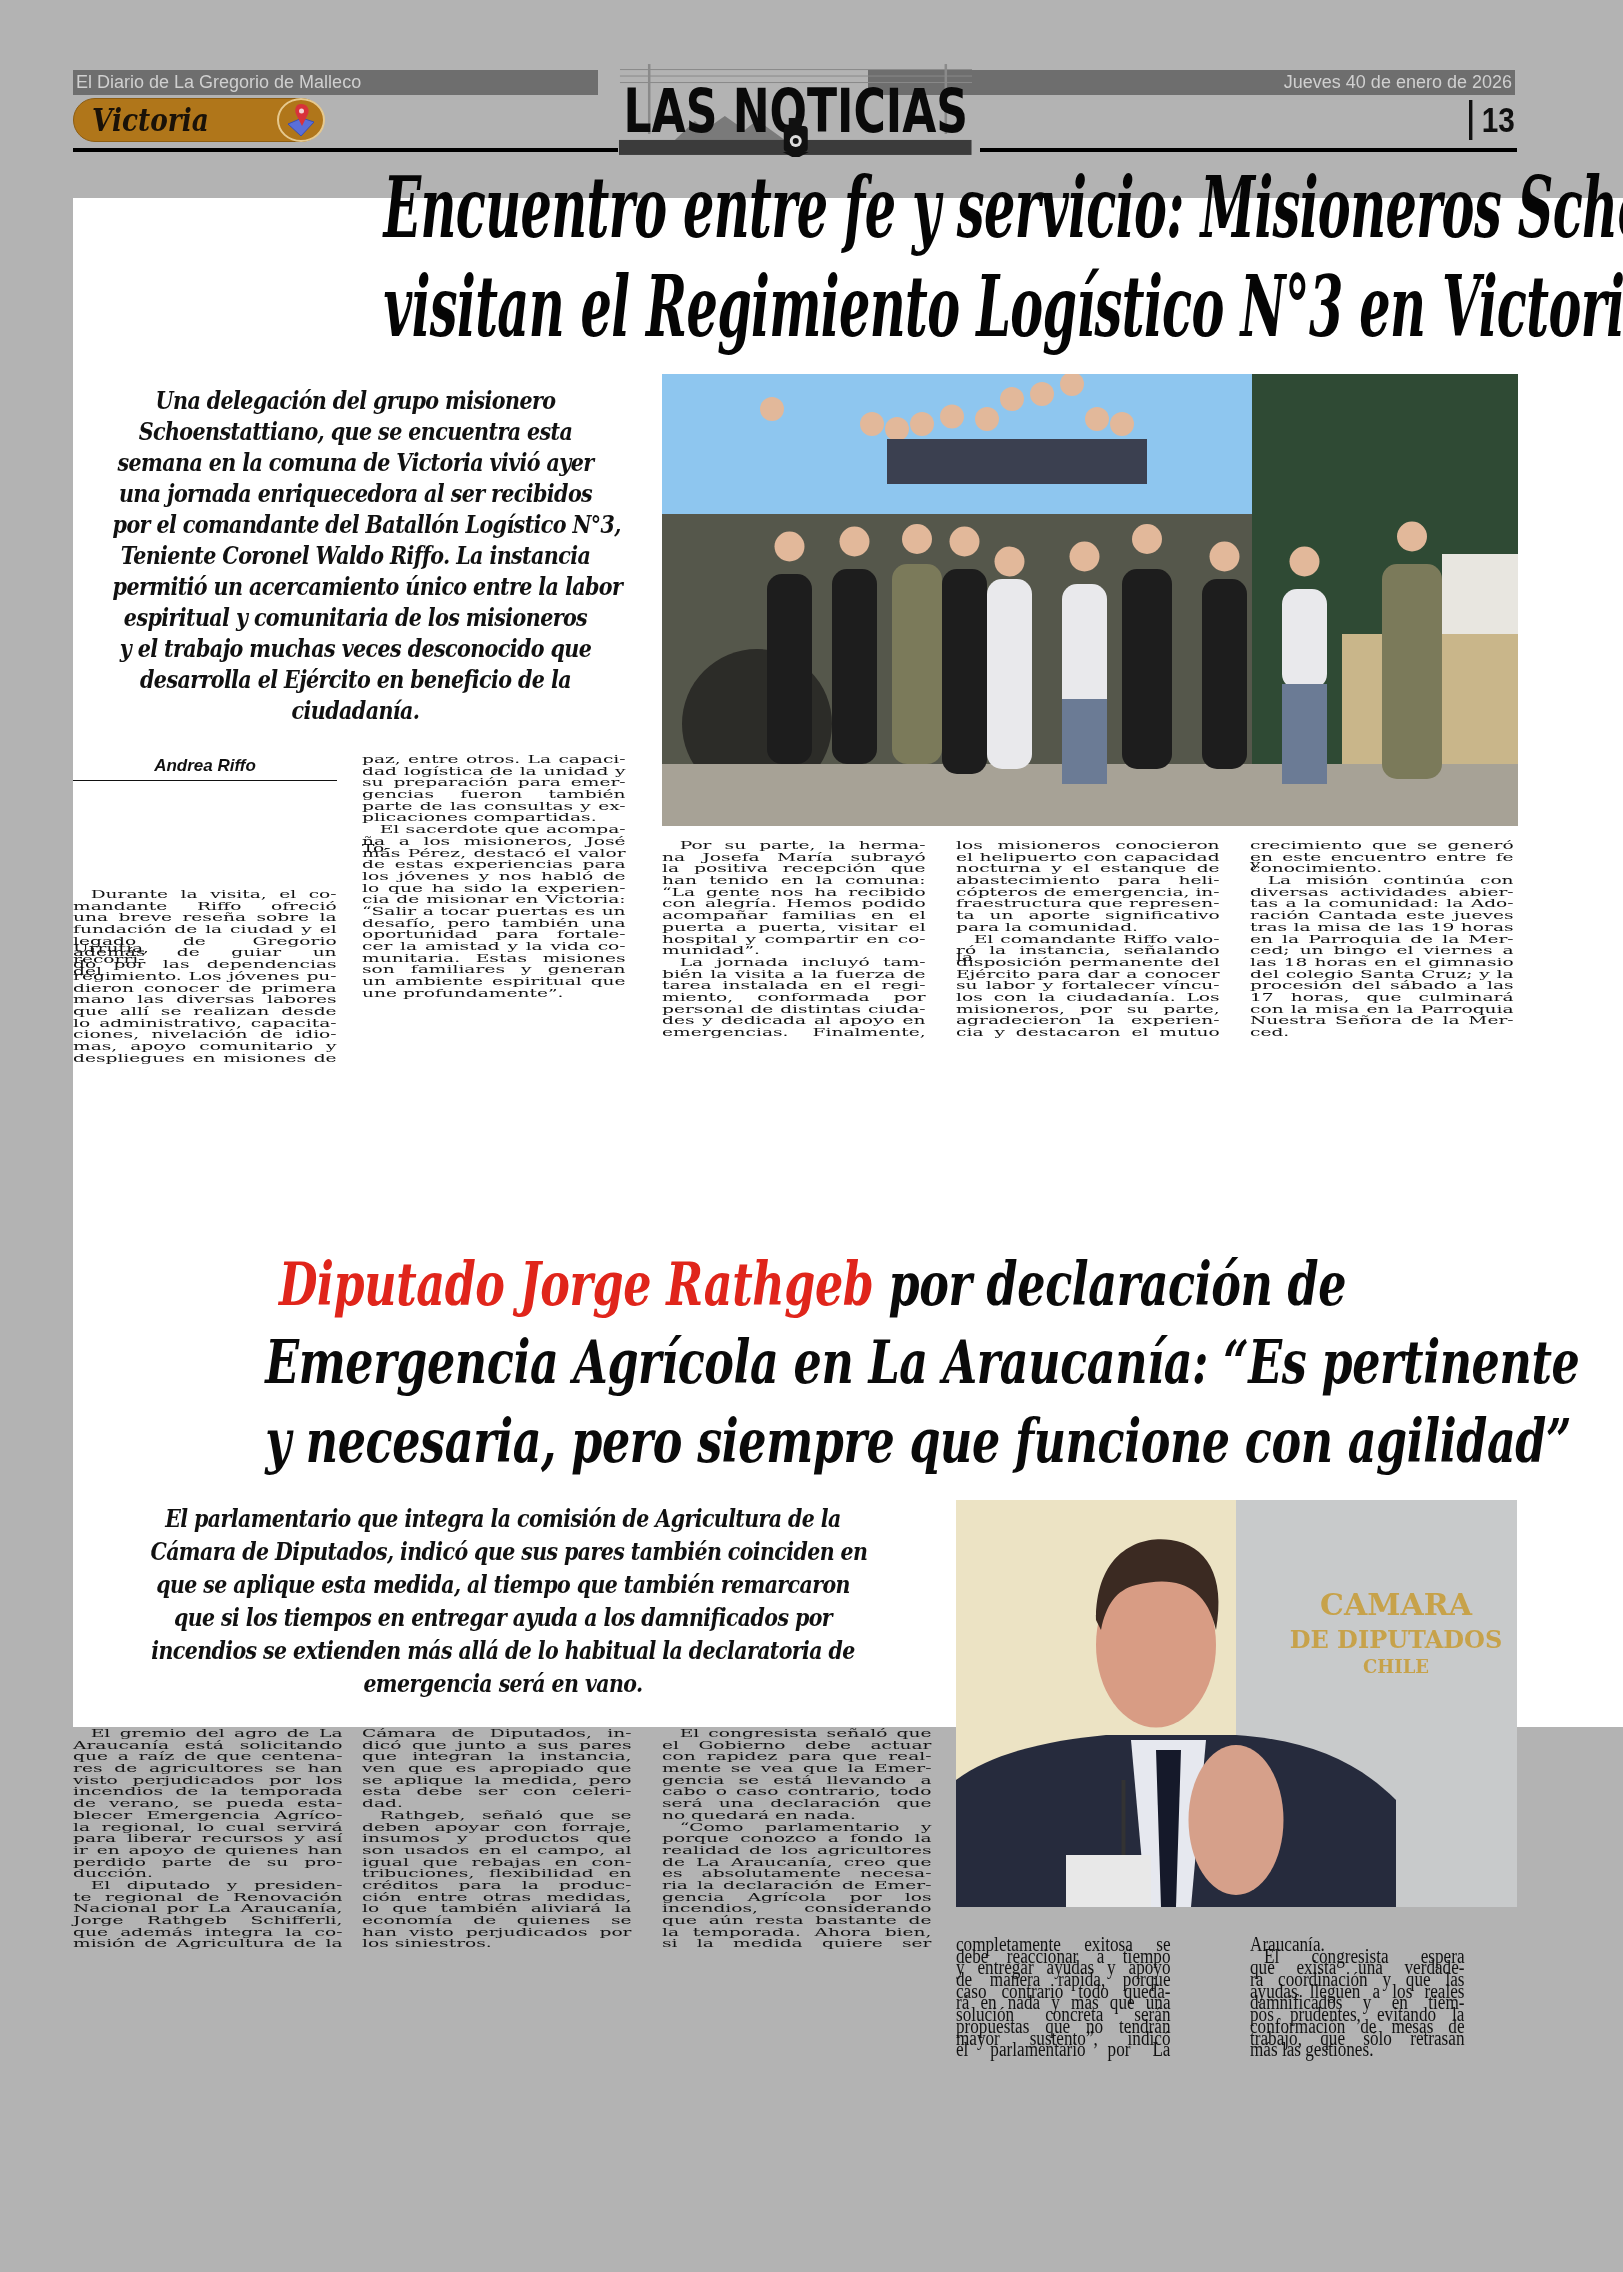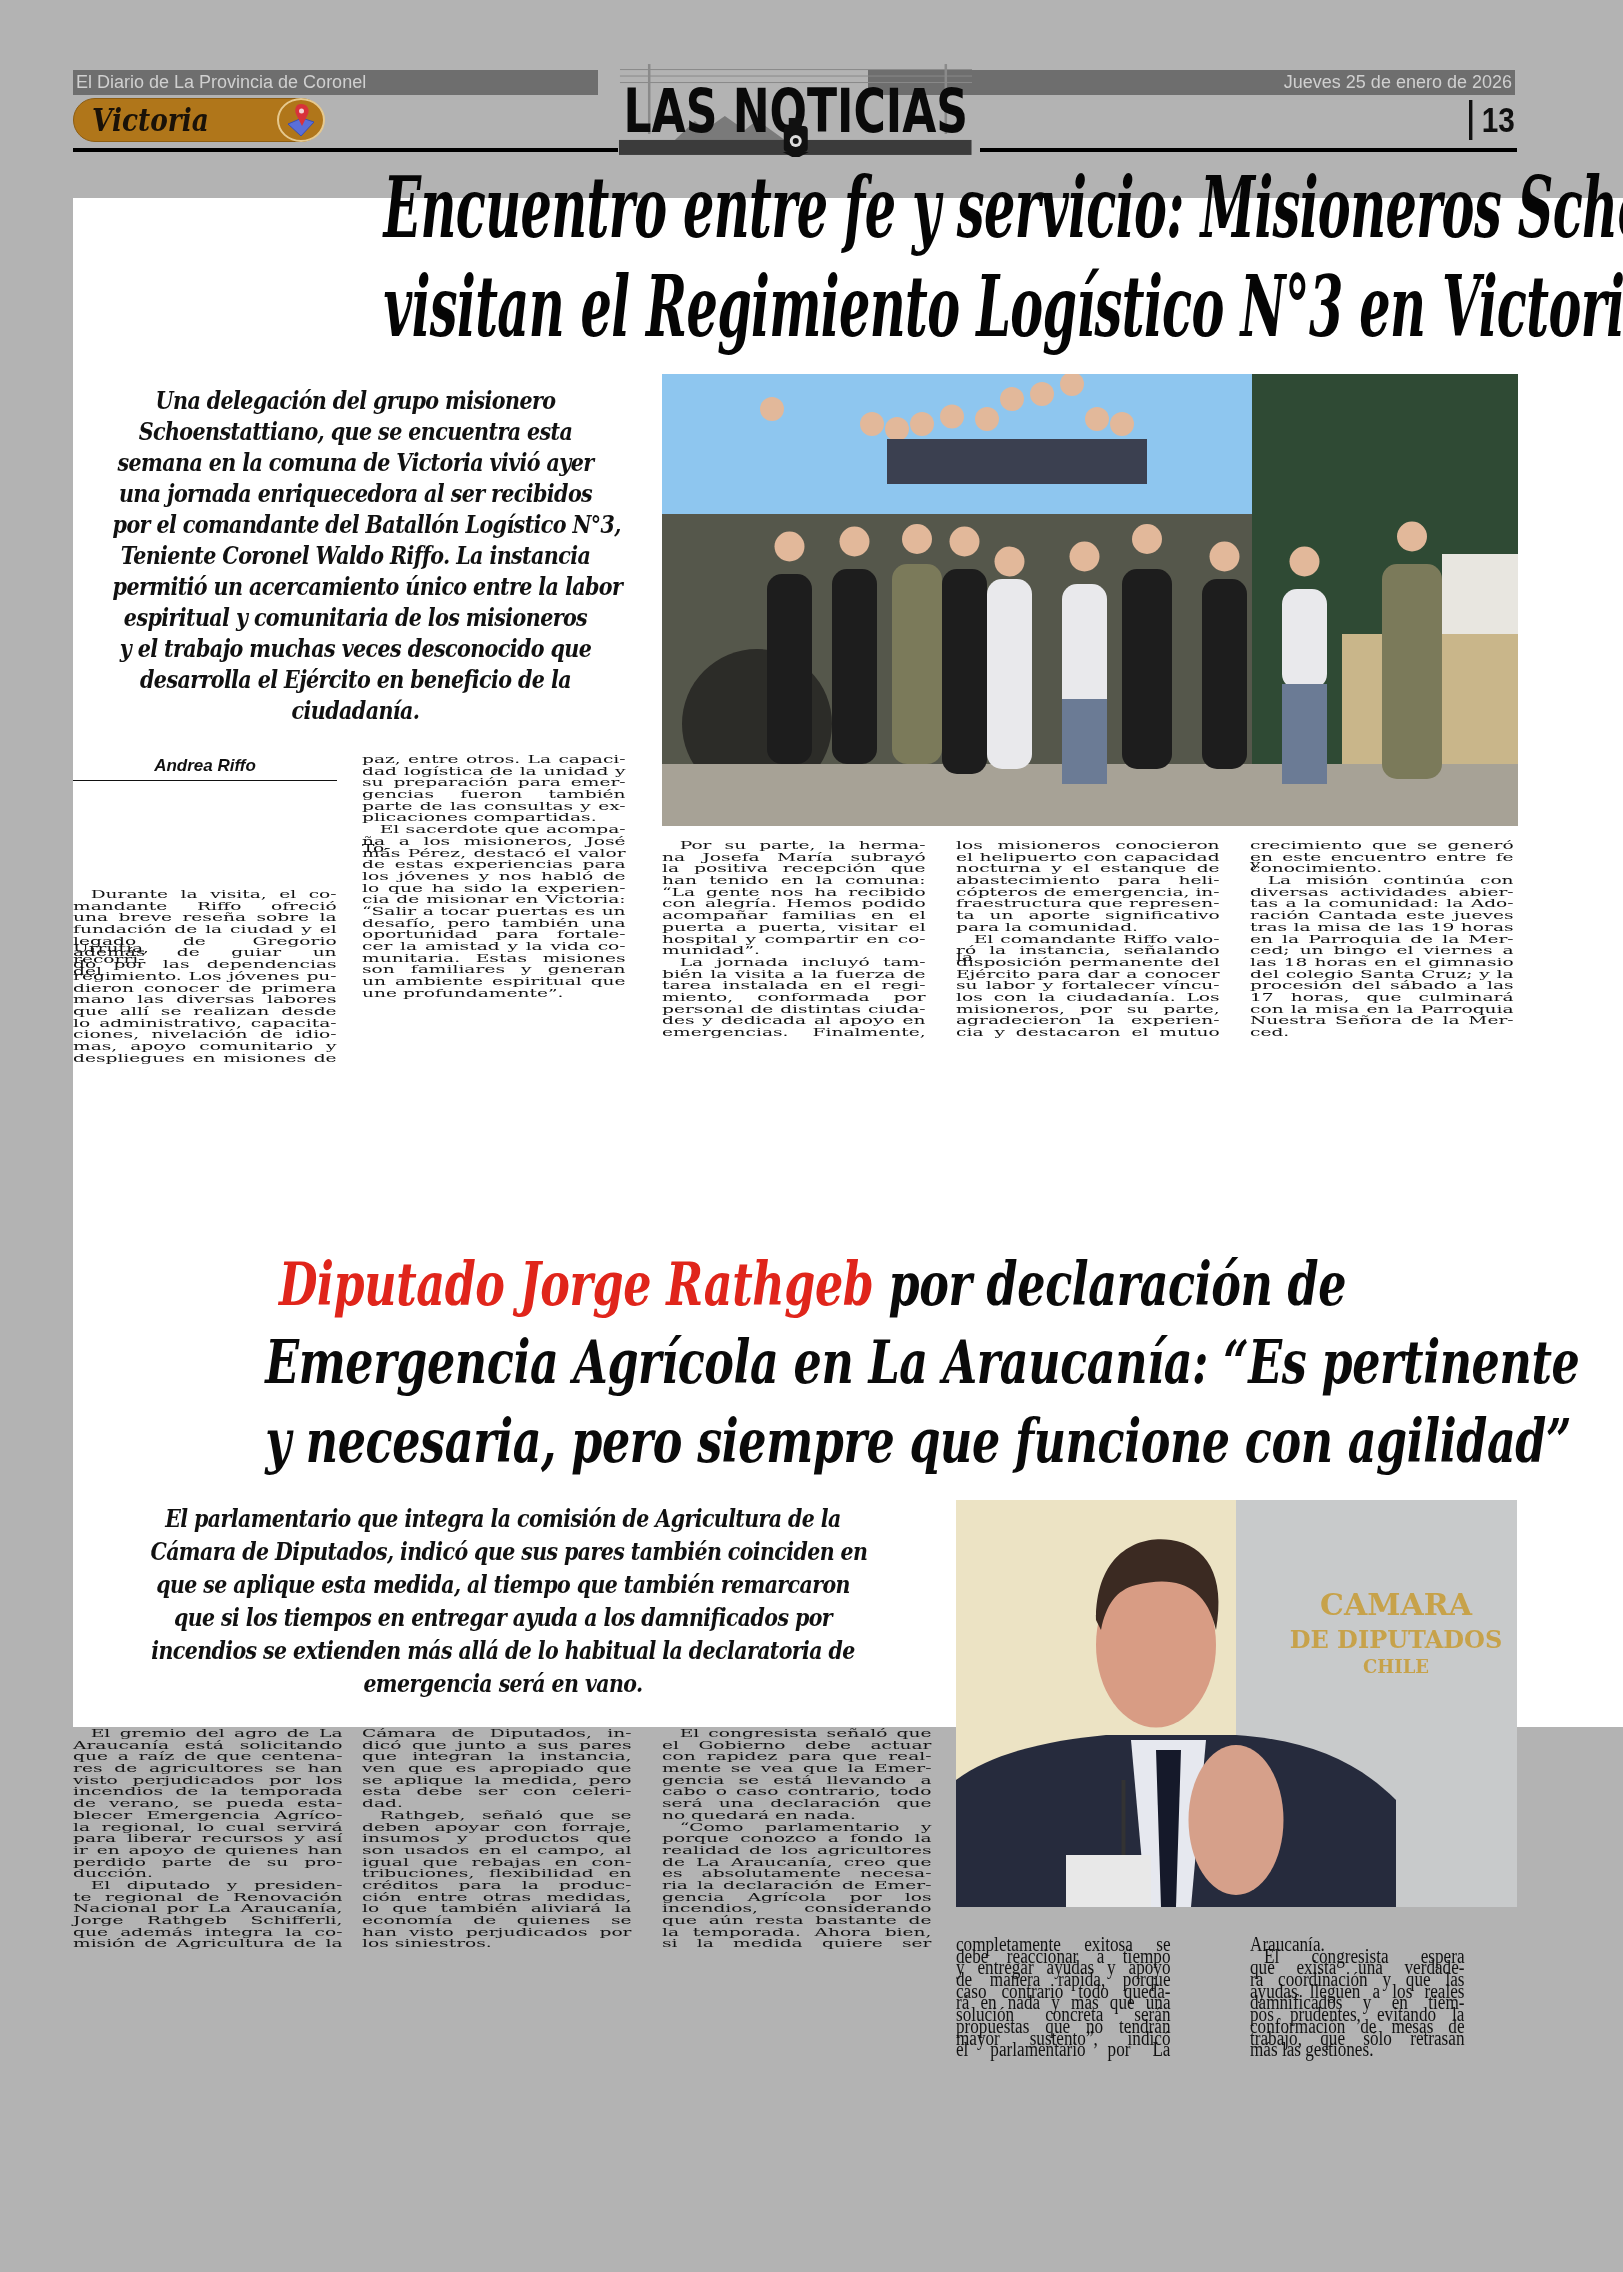--- a/index.html
+++ b/index.html
@@ -100,22 +100,22 @@
   .headline2.l3 { top: 1402px; }
   .red { color: #e0251b; }
 
   .condensed .ln { font-family: "Liberation Serif", serif; transform: scale(0.78, 0.92); font-size: 22px; }
 </style>
 </head>
 <body>
 
 <div class="white-panel"></div>
 
-<div class="hdr-bar hdr-left">El Diario de La Provincia de Coronel</div>
-<div class="hdr-bar hdr-right">Jueves 25 de enero de 2026</div>
+<div class="hdr-bar hdr-left">El Diario de La Gregorio de Malleco</div>
+<div class="hdr-bar hdr-right">Jueves 40 de enero de 2026</div>
 
 <div class="section-pill">
   <span class="label">Victoria</span>
   <span class="map-badge">
     <svg width="44" height="40" viewBox="0 0 88 80">
       <polygon points="18,48 46,36 70,44 44,72" fill="#5a6fd8" stroke="#3a4fb0" stroke-width="2"></polygon>
       <path d="M44 8 C56 8 62 18 58 28 L46 52 L34 28 C30 18 34 8 44 8 Z" fill="#d8323a"></path>
       <circle cx="45" cy="22" r="5" fill="#f2d6d6"></circle>
     </svg>
   </span>

